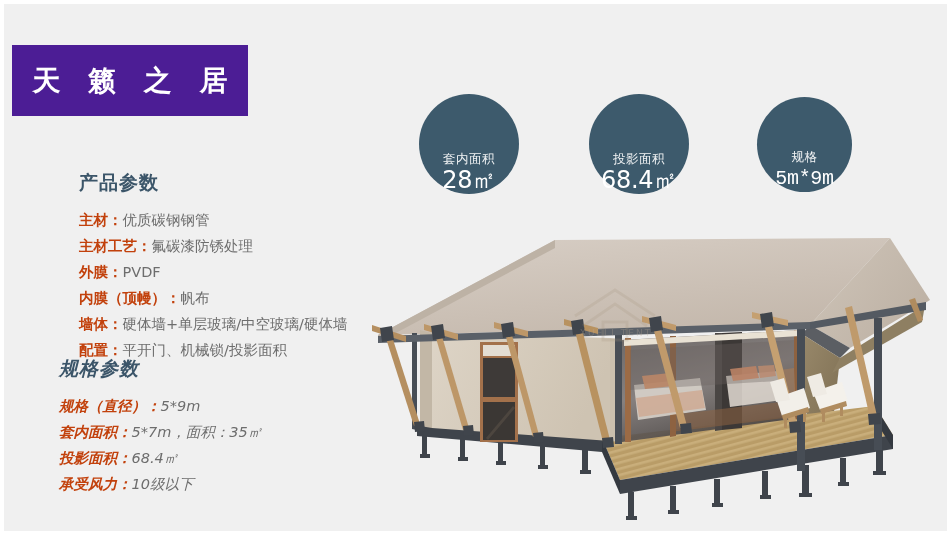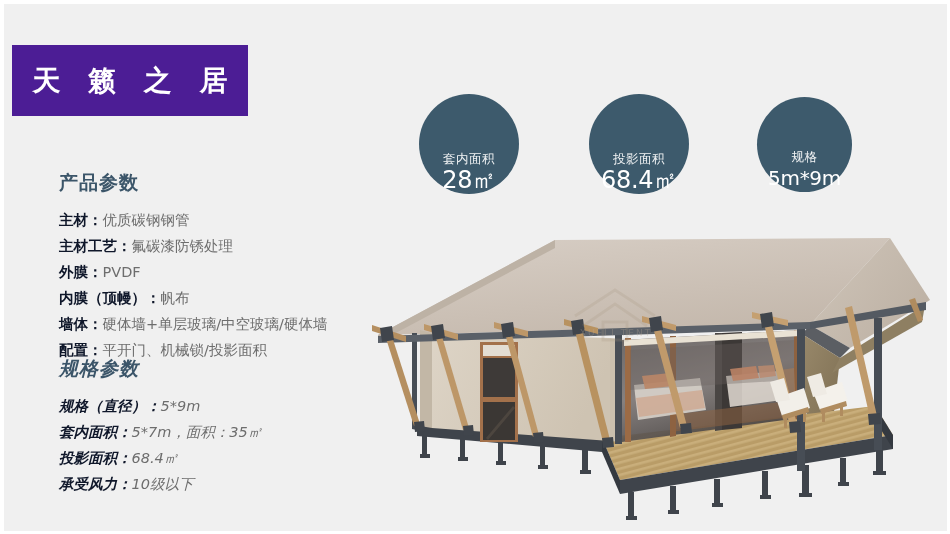--- a/index.html
+++ b/index.html
@@ -35,39 +35,39 @@
   .block{position:absolute;left:55px;}
   .block-head{
     color:#3b5569;font-size:19px;font-weight:bold;
     letter-spacing:1px;margin:0 0 11px 0;
     font-family:"DejaVu Sans","Liberation Sans",sans-serif;
   }
   .row{
     font-size:14.5px;line-height:26px;white-space:nowrap;
     font-family:"DejaVu Sans","Liberation Sans",sans-serif;
   }
-  .row .k{color:#0f172a;font-weight:bold;}
+  .row .k{color:#c2410c;font-weight:bold;}
   .row .v{color:#6d6d6d;font-weight:normal;}
 
-  #block-product{top:166px;}
+  #block-product{top:166px;margin-left:20px;}
   #block-spec{top:352px;font-style:italic;}
 
   
   .circle{
     position:absolute;width:100px;height:100px;border-radius:50%;
     background:#3d5a6c;color:#ffffff;
     display:flex;flex-direction:column;align-items:center;justify-content:flex-end;
     font-family:"DejaVu Sans","Liberation Sans",sans-serif;
   }
   .circle .c-lab{font-size:12.5px;line-height:15px;opacity:.93;margin-bottom:1px;letter-spacing:.5px;}
   .circle .c-val{font-size:24px;line-height:27px;font-weight:normal;letter-spacing:-.3px;}
   #circle-0{left:415px;top:90px;}
   #circle-1{left:585px;top:90px;}
   #circle-2{left:753px;top:93px;width:95px;height:95px;}
-  #circle-2 .c-val{font-size:20px;}
+  #circle-2 .c-val{font-size:20px;font-family:Liberation Mono, monospace;}
 
   
   #tent-figure{
     position:absolute;left:366px;top:226px;width:580px;height:300px;
   }
   #tent-figure svg{display:block;width:100%;height:100%;}
   #watermark{
     position:absolute;left:156px;top:58px;width:180px;height:62px;
     opacity:.30;pointer-events:none;
   }

